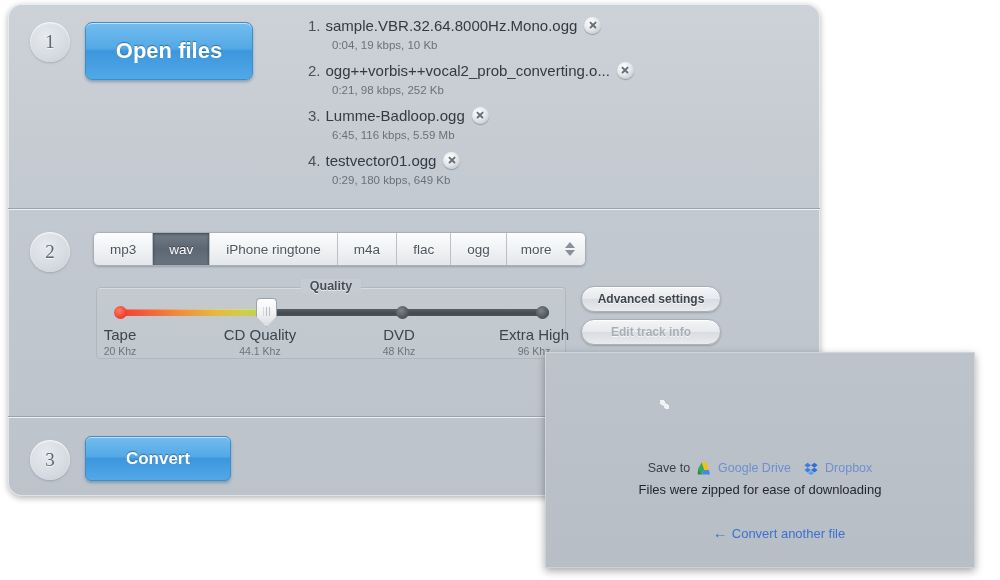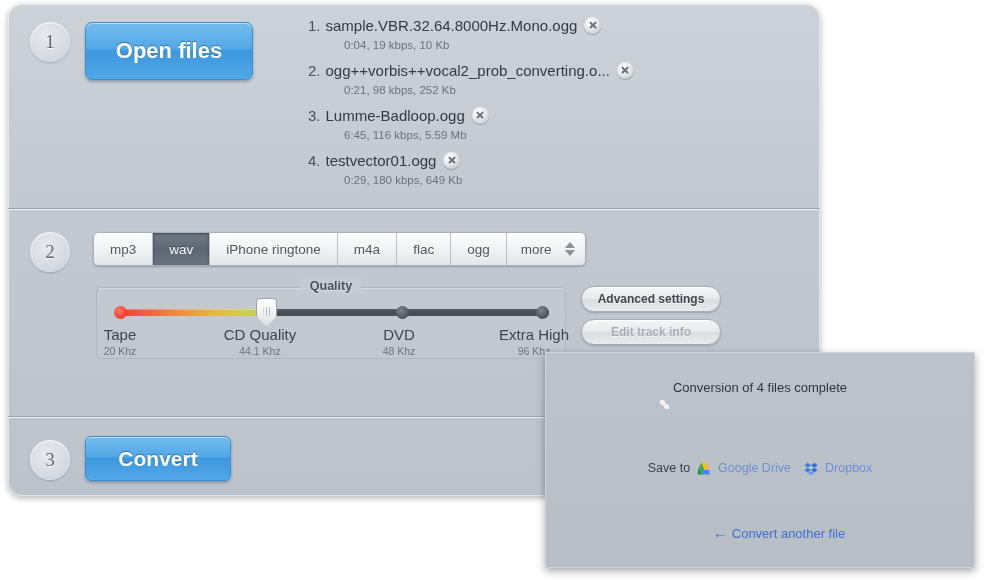--- a/index.html
+++ b/index.html
@@ -48,21 +48,21 @@
     background: linear-gradient(180deg, #73bcee 0%, #54a9e6 45%, #3d97dd 50%, #52a8e8 100%);
     border: 1px solid #3a8ec9;
     box-shadow: inset 0 1px 0 rgba(255,255,255,0.55), 0 2px 3px rgba(40,70,100,0.35);
     color:#ffffff;
     font-weight: bold;
     text-shadow: 0 -1px 1px rgba(20,70,110,0.55);
     display:flex; align-items:center; justify-content:center;
     cursor:pointer;
   }
   #open-files-btn { left:77px; top:18px; width:168px; height:58px; font-size:22px; }
-  #convert-btn { left:77px; top:432px; width:146px; height:45px; font-size:21px; border-radius:6px;}
+  #convert-btn { left:77px; top:432px; width:146px; height:45px; font-size:17px; border-radius:6px;}
 
   
   .file-list { position:absolute; left:300px; top:10px; width:500px; }
   .file-row { margin-bottom: 8px; }
   .file-title-line { display:flex; align-items:center; height:22px; }
   .file-num {
     color:#4a5159; font-size:15px; margin-right:5px;
     font-family:"Liberation Sans", sans-serif;
   }
   .file-name {
@@ -76,21 +76,21 @@
     box-shadow: 0 1px 1px rgba(60,70,80,0.4);
     position:relative; cursor:pointer;
   }
   .remove-icon::before, .remove-icon::after{
     content:""; position:absolute; left:50%; top:50%;
     width:9px; height:1.8px; background:#6a7178; border-radius:1px;
   }
   .remove-icon::before{ transform: translate(-50%,-50%) rotate(45deg); }
   .remove-icon::after { transform: translate(-50%,-50%) rotate(-45deg); }
   .file-meta {
-    color:#6a717a; font-size:11.5px; margin-left:36px; margin-top:3px;
+    color:#6a717a; font-size:11.5px; margin-left:24px; margin-top:3px;
   }
 
   
   .tabs {
     position:absolute; left:85px; top:228px; height:34px;
     display:flex; align-items:stretch;
     border-radius:6px;
     background: linear-gradient(180deg,#fdfdfe 0%, #eceef1 50%, #e3e6ea 100%);
     border:1px solid #a9b0b8;
     box-shadow: 0 1px 2px rgba(70,80,92,0.35), inset 0 1px 0 rgba(255,255,255,0.9);
@@ -366,21 +366,20 @@
 
     <div class="step-circle" style="left:22px; top:436px;">
       <span>3</span>
     </div>
     <div class="blue-btn" id="convert-btn">
       <span>Convert</span>
     </div>
   </div>
 
   <div class="download-panel">
-    <div class="dl-complete">Conversion of 4 files complete</div>
 
     <div class="dl-button">
       <span class="dl-button-inner">Download</span>
     </div>
 
     <div class="dl-saveto">
       <span class="label">Save to</span>
       <span class="gdrive-icon">
         <svg width="14" height="13" viewBox="0 0 14 13">
           <polygon points="4.6,0.6 9.4,0.6 12,8.1 7.3,8.1" fill="#f4c20d"></polygon>
@@ -395,19 +394,20 @@
           <polygon points="3.6,0.8 0.4,3.3 3.6,5.7 7,3.3" fill="#3d7fe0"></polygon>
           <polygon points="10.4,0.8 13.6,3.3 10.4,5.7 7,3.3" fill="#2f6fd4"></polygon>
           <polygon points="0.4,8.1 3.6,5.7 7,8.1 3.6,10.5" fill="#3d7fe0"></polygon>
           <polygon points="13.6,8.1 10.4,5.7 7,8.1 10.4,10.5" fill="#2f6fd4"></polygon>
           <polygon points="3.8,11.2 7,9.0 10.2,11.2 7,12.9" fill="#5a9cf0"></polygon>
         </svg>
       </span>
       <a>Dropbox</a>
     </div>
 
+    <div class="dl-zipped">Files were zipped for ease of downloading</div>
 
     <div class="dl-another">
       <span class="arrow">←</span><span>Convert another file</span>
     </div>
   </div>
 
 </div>
 
 </body></html>

